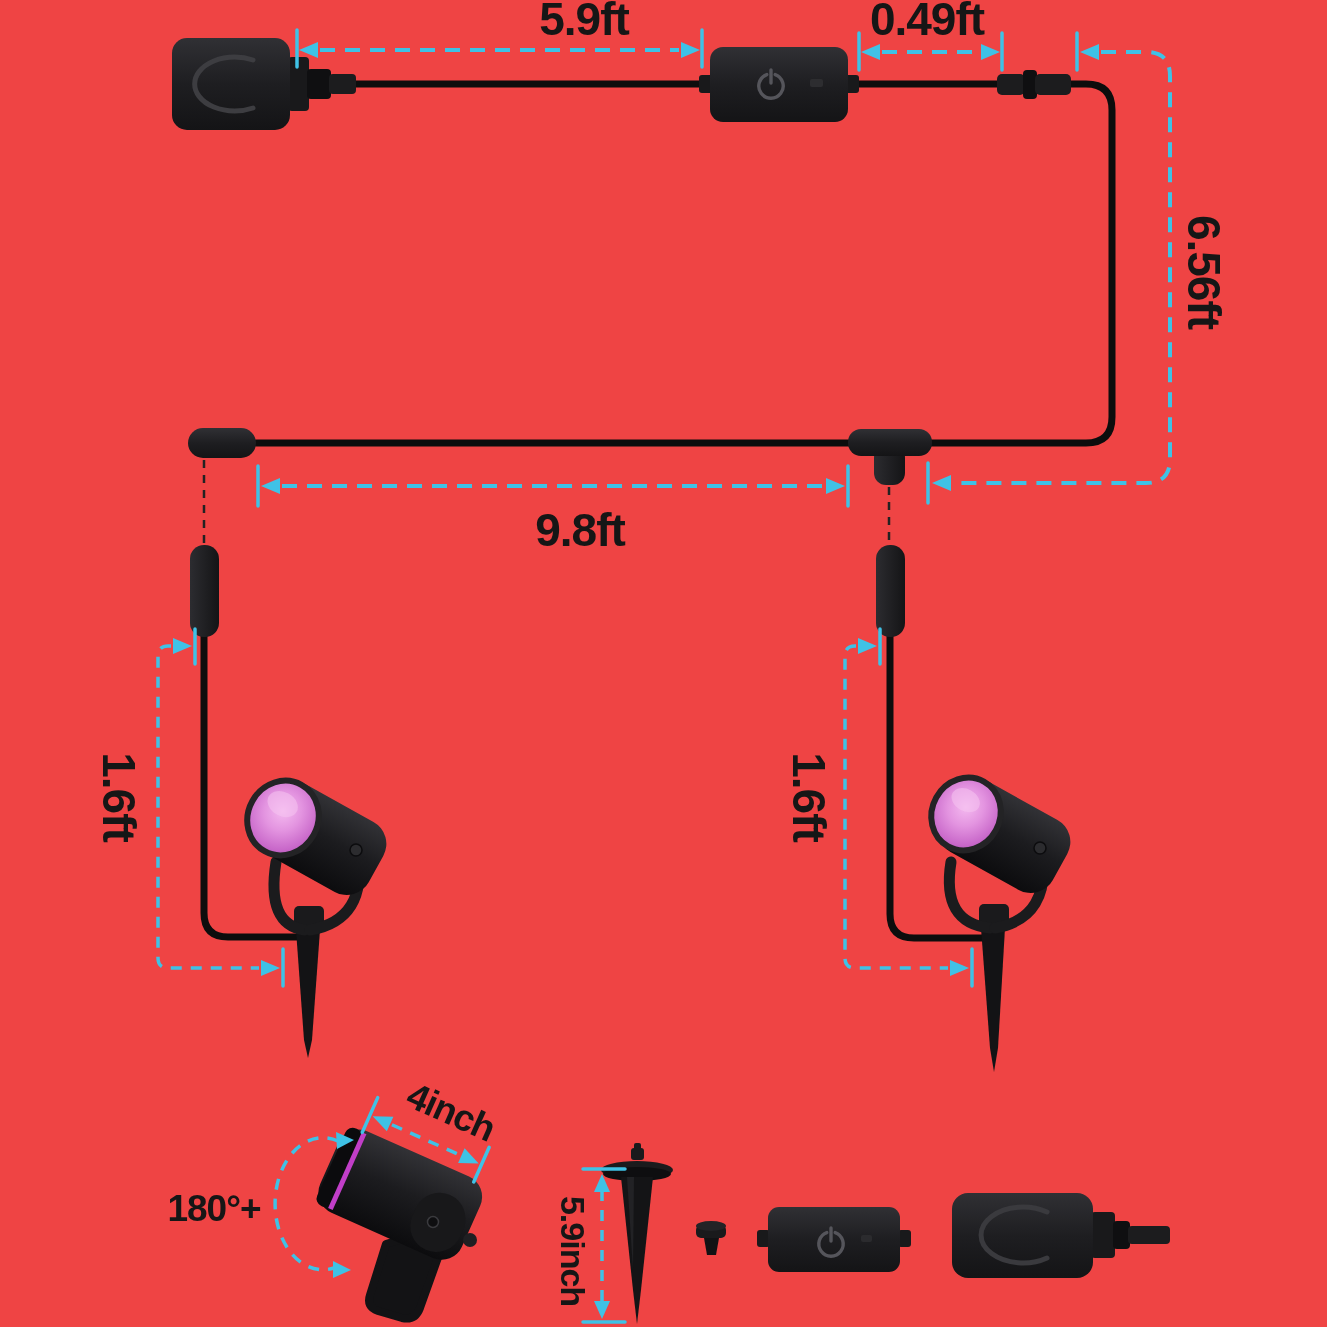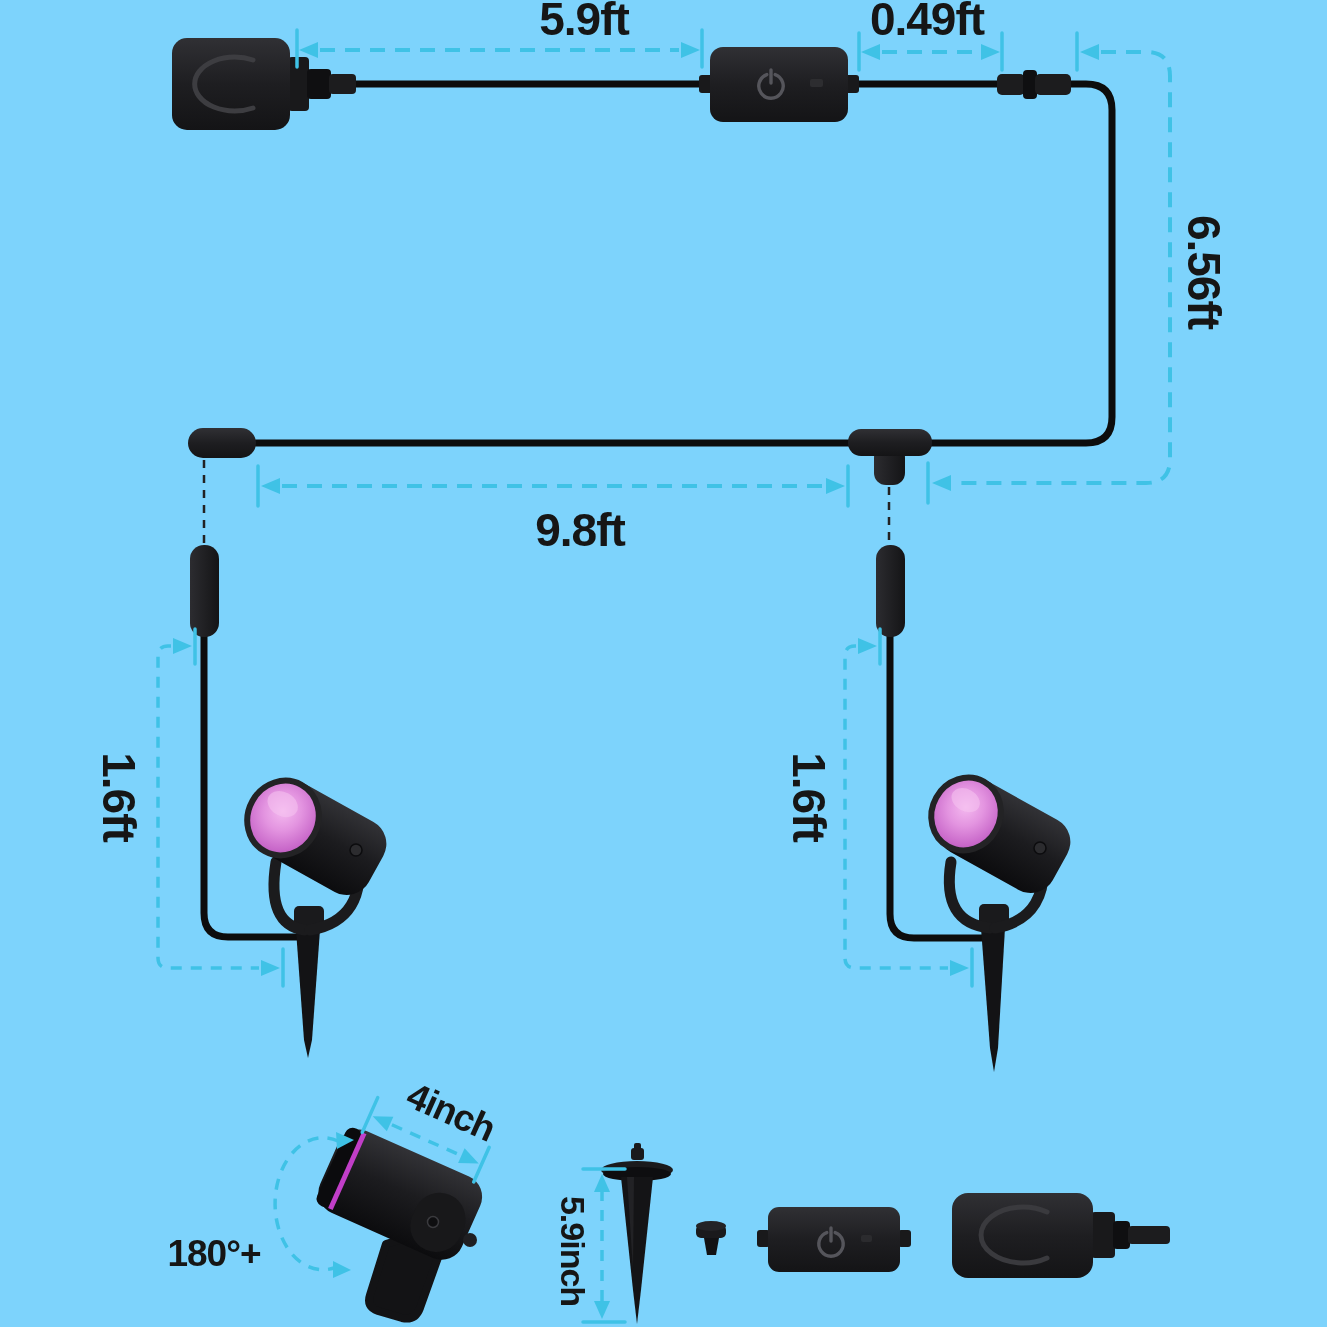--- a/index.html
+++ b/index.html
@@ -1,16 +1,16 @@
 <!DOCTYPE html>
 <html><head>
 <meta charset="utf-8">
 <style>
   html,body{margin:0;padding:0;background:#ffffff;}
-  #stage{position:relative;width:1327px;height:1327px;background:#7dd3fc;overflow:hidden;
+  #stage{position:relative;width:1327px;height:1327px;background:#ef4444;overflow:hidden;
          font-family:"Liberation Sans","DejaVu Sans",sans-serif;}
   #diagram-svg{position:absolute;left:0;top:0;}
   .lbl{position:absolute;font-weight:700;color:#161616;white-space:nowrap;line-height:1;
        transform:translate(-50%,-50%);letter-spacing:-1px;z-index:5;}
   .fs-big{font-size:46px;}
   .fs-med{font-size:37px;}
   .fs-sm{font-size:34px;}
   .r90{transform:translate(-50%,-50%) rotate(90deg);}
   .r24{transform:translate(-50%,-50%) rotate(24deg);}
   
@@ -242,16 +242,16 @@
   </g>
 </svg>
 
 <div class="lbl fs-big" style="left:584px;top:19px;">5.9ft</div>
 <div class="lbl fs-big" style="left:927px;top:19px;">0.49ft</div>
 <div class="lbl fs-big r90" style="left:1204px;top:272px;">6.56ft</div>
 <div class="lbl fs-big" style="left:580px;top:523px;margin-top:7px;">9.8ft</div>
 <div class="lbl fs-big r90" style="left:119px;top:797px;">1.6ft</div>
 <div class="lbl fs-big r90" style="left:809px;top:797px;">1.6ft</div>
 <div class="lbl fs-med r24" style="left:451px;top:1112px;">4inch</div>
-<div class="lbl fs-med" style="left:214px;top:1253px;">180°+</div>
+<div class="lbl fs-med" style="left:214px;top:1208px;">180°+</div>
 <div class="lbl fs-sm r90" style="left:573px;top:1251px;">5.9inch</div>
 
 </div>
 
 </body></html>

